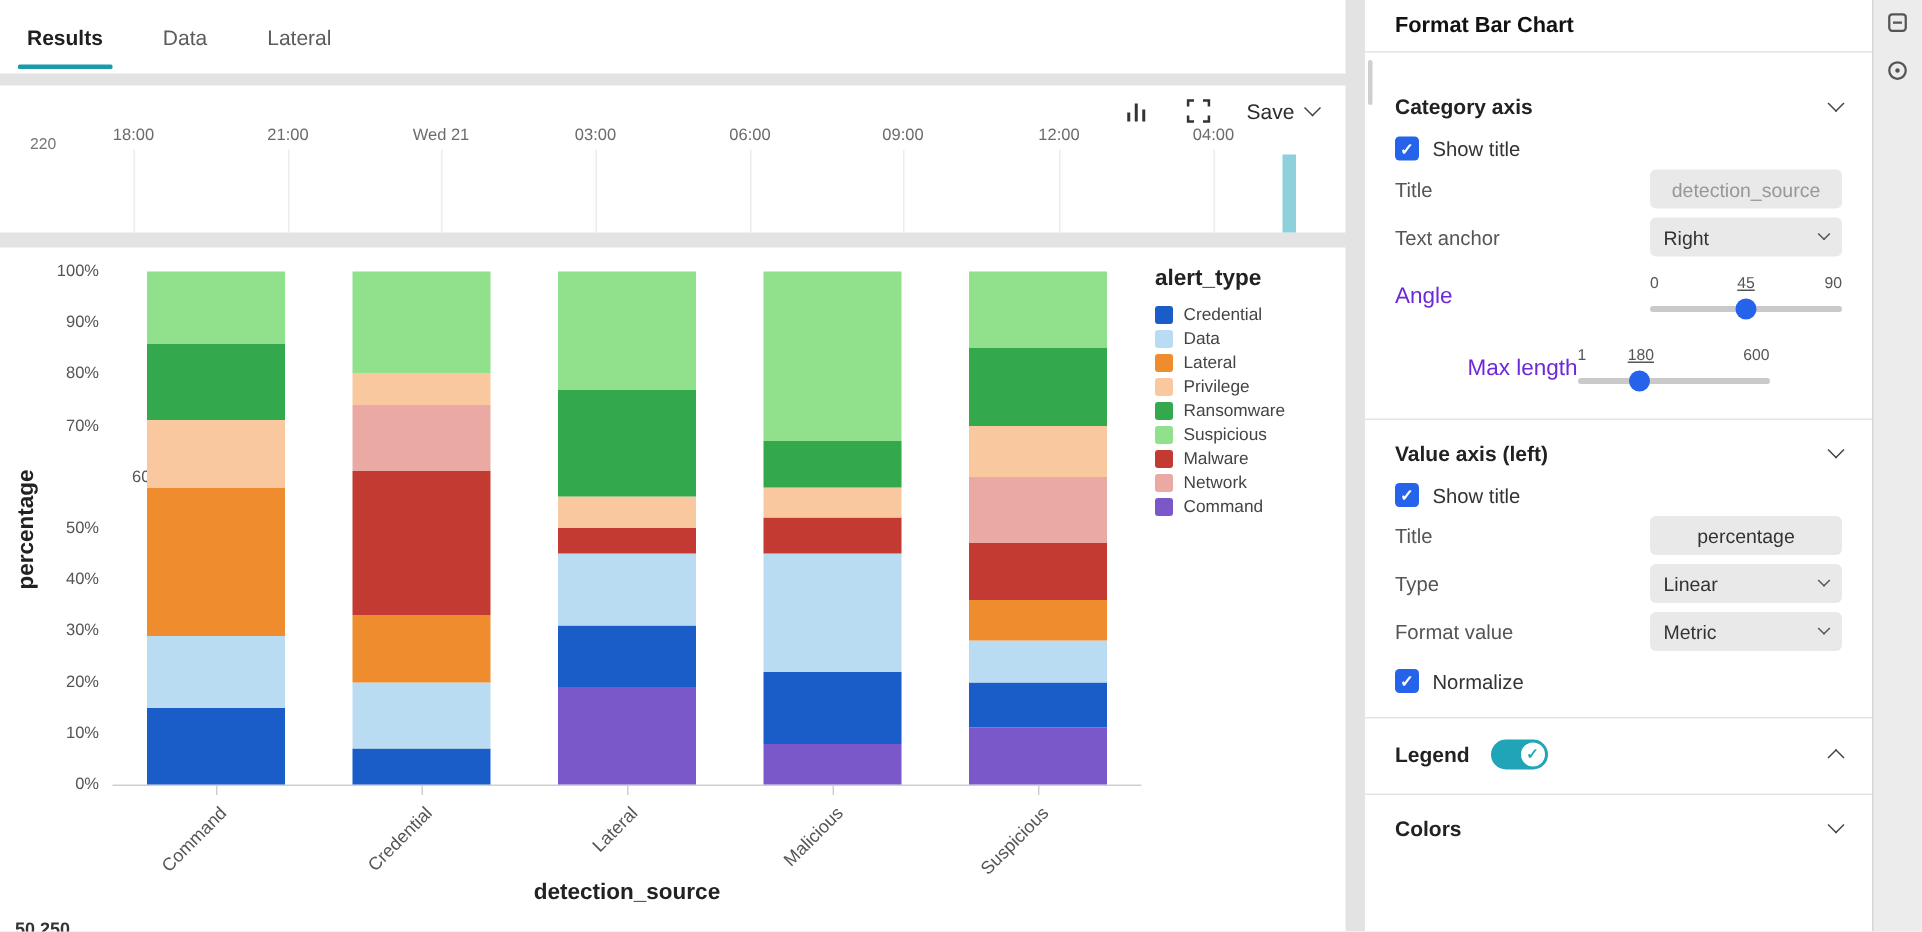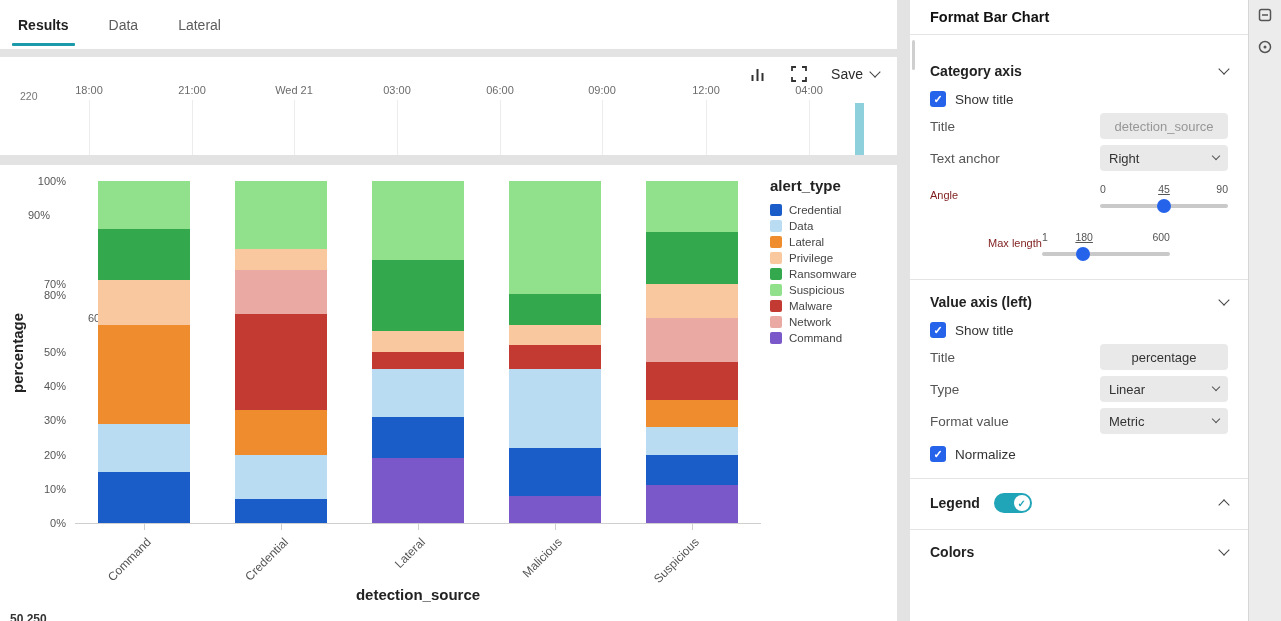--- a/index.html
+++ b/index.html
@@ -63,21 +63,21 @@
 
   .field-row { display:flex; align-items:center; justify-content:space-between; margin-top:6px; height:26px; }
   .field-label { font-size:13.5px; color:#555; }
   .input-box, .dropdown { width:128px; height:26px; background:#e9e9e9; border-radius:4px; box-sizing:border-box; display:flex; align-items:center; font-size:13px; cursor:pointer; }
   .input-box { justify-content:center; color:#333; }
   .input-box.disabled { color:#979797; }
   .dropdown { padding:0 9px; justify-content:space-between; color:#333; }
   .dropdown.wide { width:240px; }
 
   .slider-row { display:flex; justify-content:space-between; margin-top:12px; }
-  .slider-label { font-size:11px; color:#7f1d1d; padding-top:6px; }
+  .slider-label { font-size:15px; color:#6d28d9; padding-top:6px; }
   .slider { width:128px; position:relative; height:32px; }
   .slider-ticks { position:relative; height:14px; font-size:10.5px; color:#555; }
   .st-min { position:absolute; left:0; } .st-mid { position:absolute; transform:translateX(-50%);text-decoration:underline; } .st-max { position:absolute; right:0; }
   .slider-track { position:absolute; left:0; right:0; top:21px; height:4px; background:#c9c9c9; border-radius:2px; }
   .slider-knob { position:absolute; top:16px; width:14px; height:14px; border-radius:50%; background:#2563eb; transform:translateX(-50%); cursor:pointer; }
 
   .divider { height:1px; background:#e4e4e4; margin:16px -20px 0 -20px; }
 
   .toggle { width:38px; height:20px; border-radius:10px; background:#20a4b8; position:relative; margin-left:14px; cursor:pointer; }
   .toggle-knob { position:absolute; right:2px; top:2px; width:16px; height:16px; border-radius:50%; background:#fff; color:#20a4b8; font-size:10px; font-weight:bold; display:flex; align-items:center; justify-content:center; }
@@ -145,22 +145,22 @@
   <div class="x-axis-line"></div>
   <div id="plot">
       <div class="y-tick" style="left: 20px; width: 46px; top: 352px;">0%</div>
       <div class="y-tick" style="left: 20px; width: 46px; top: 317.8px;">10%</div>
       <div class="y-tick" style="left: 20px; width: 46px; top: 283.6px;">20%</div>
       <div class="y-tick" style="left: 20px; width: 46px; top: 249.4px;">30%</div>
       <div class="y-tick" style="left: 20px; width: 46px; top: 215.2px;">40%</div>
       <div class="y-tick" style="left: 20px; width: 46px; top: 181px;">50%</div>
       <div class="y-tick" style="left: 20px; width: 46px; top: 146.8px; padding-left: 44px;">60%</div>
       <div class="y-tick" style="left: 20px; width: 46px; top: 112.6px;">70%</div>
-      <div class="y-tick" style="left: 20px; width: 46px; top: 78.4px; margin-top: 46px;">80%</div>
-      <div class="y-tick" style="left: 4px; width: 46px; top: 44.2px;">90%</div>
+      <div class="y-tick" style="left: 20px; width: 46px; top: 78.4px;">80%</div>
+      <div class="y-tick" style="left: 20px; width: 46px; top: 44.2px;">90%</div>
       <div class="y-tick" style="left: 20px; width: 46px; top: 10px;">100%</div>
       <div class="cat-tick" style="left: 143.5px; top: 359px;"></div>
       <div class="cat-label" style="left: 33.5px; top: 370px;">Command</div>
       <div class="bar-seg" style="left: 97.5px; width: 92px; height: 51.3px; top: 306.7px; background: rgb(26, 93, 200);"></div>
       <div class="bar-seg" style="left: 97.5px; width: 92px; height: 47.88px; top: 258.82px; background: rgb(185, 220, 242);"></div>
       <div class="bar-seg" style="left: 97.5px; width: 92px; height: 99.18px; top: 159.64px; background: rgb(238, 140, 46);"></div>
       <div class="bar-seg" style="left: 97.5px; width: 92px; height: 44.46px; top: 115.18px; background: rgb(249, 200, 158);"></div>
       <div class="bar-seg" style="left: 97.5px; width: 92px; height: 51.3px; top: 63.88px; background: rgb(51, 168, 76);"></div>
       <div class="bar-seg" style="left: 97.5px; width: 92px; height: 47.88px; top: 16px; background: rgb(144, 224, 140);"></div>
       <div class="cat-tick" style="left: 280.5px; top: 359px;"></div>

